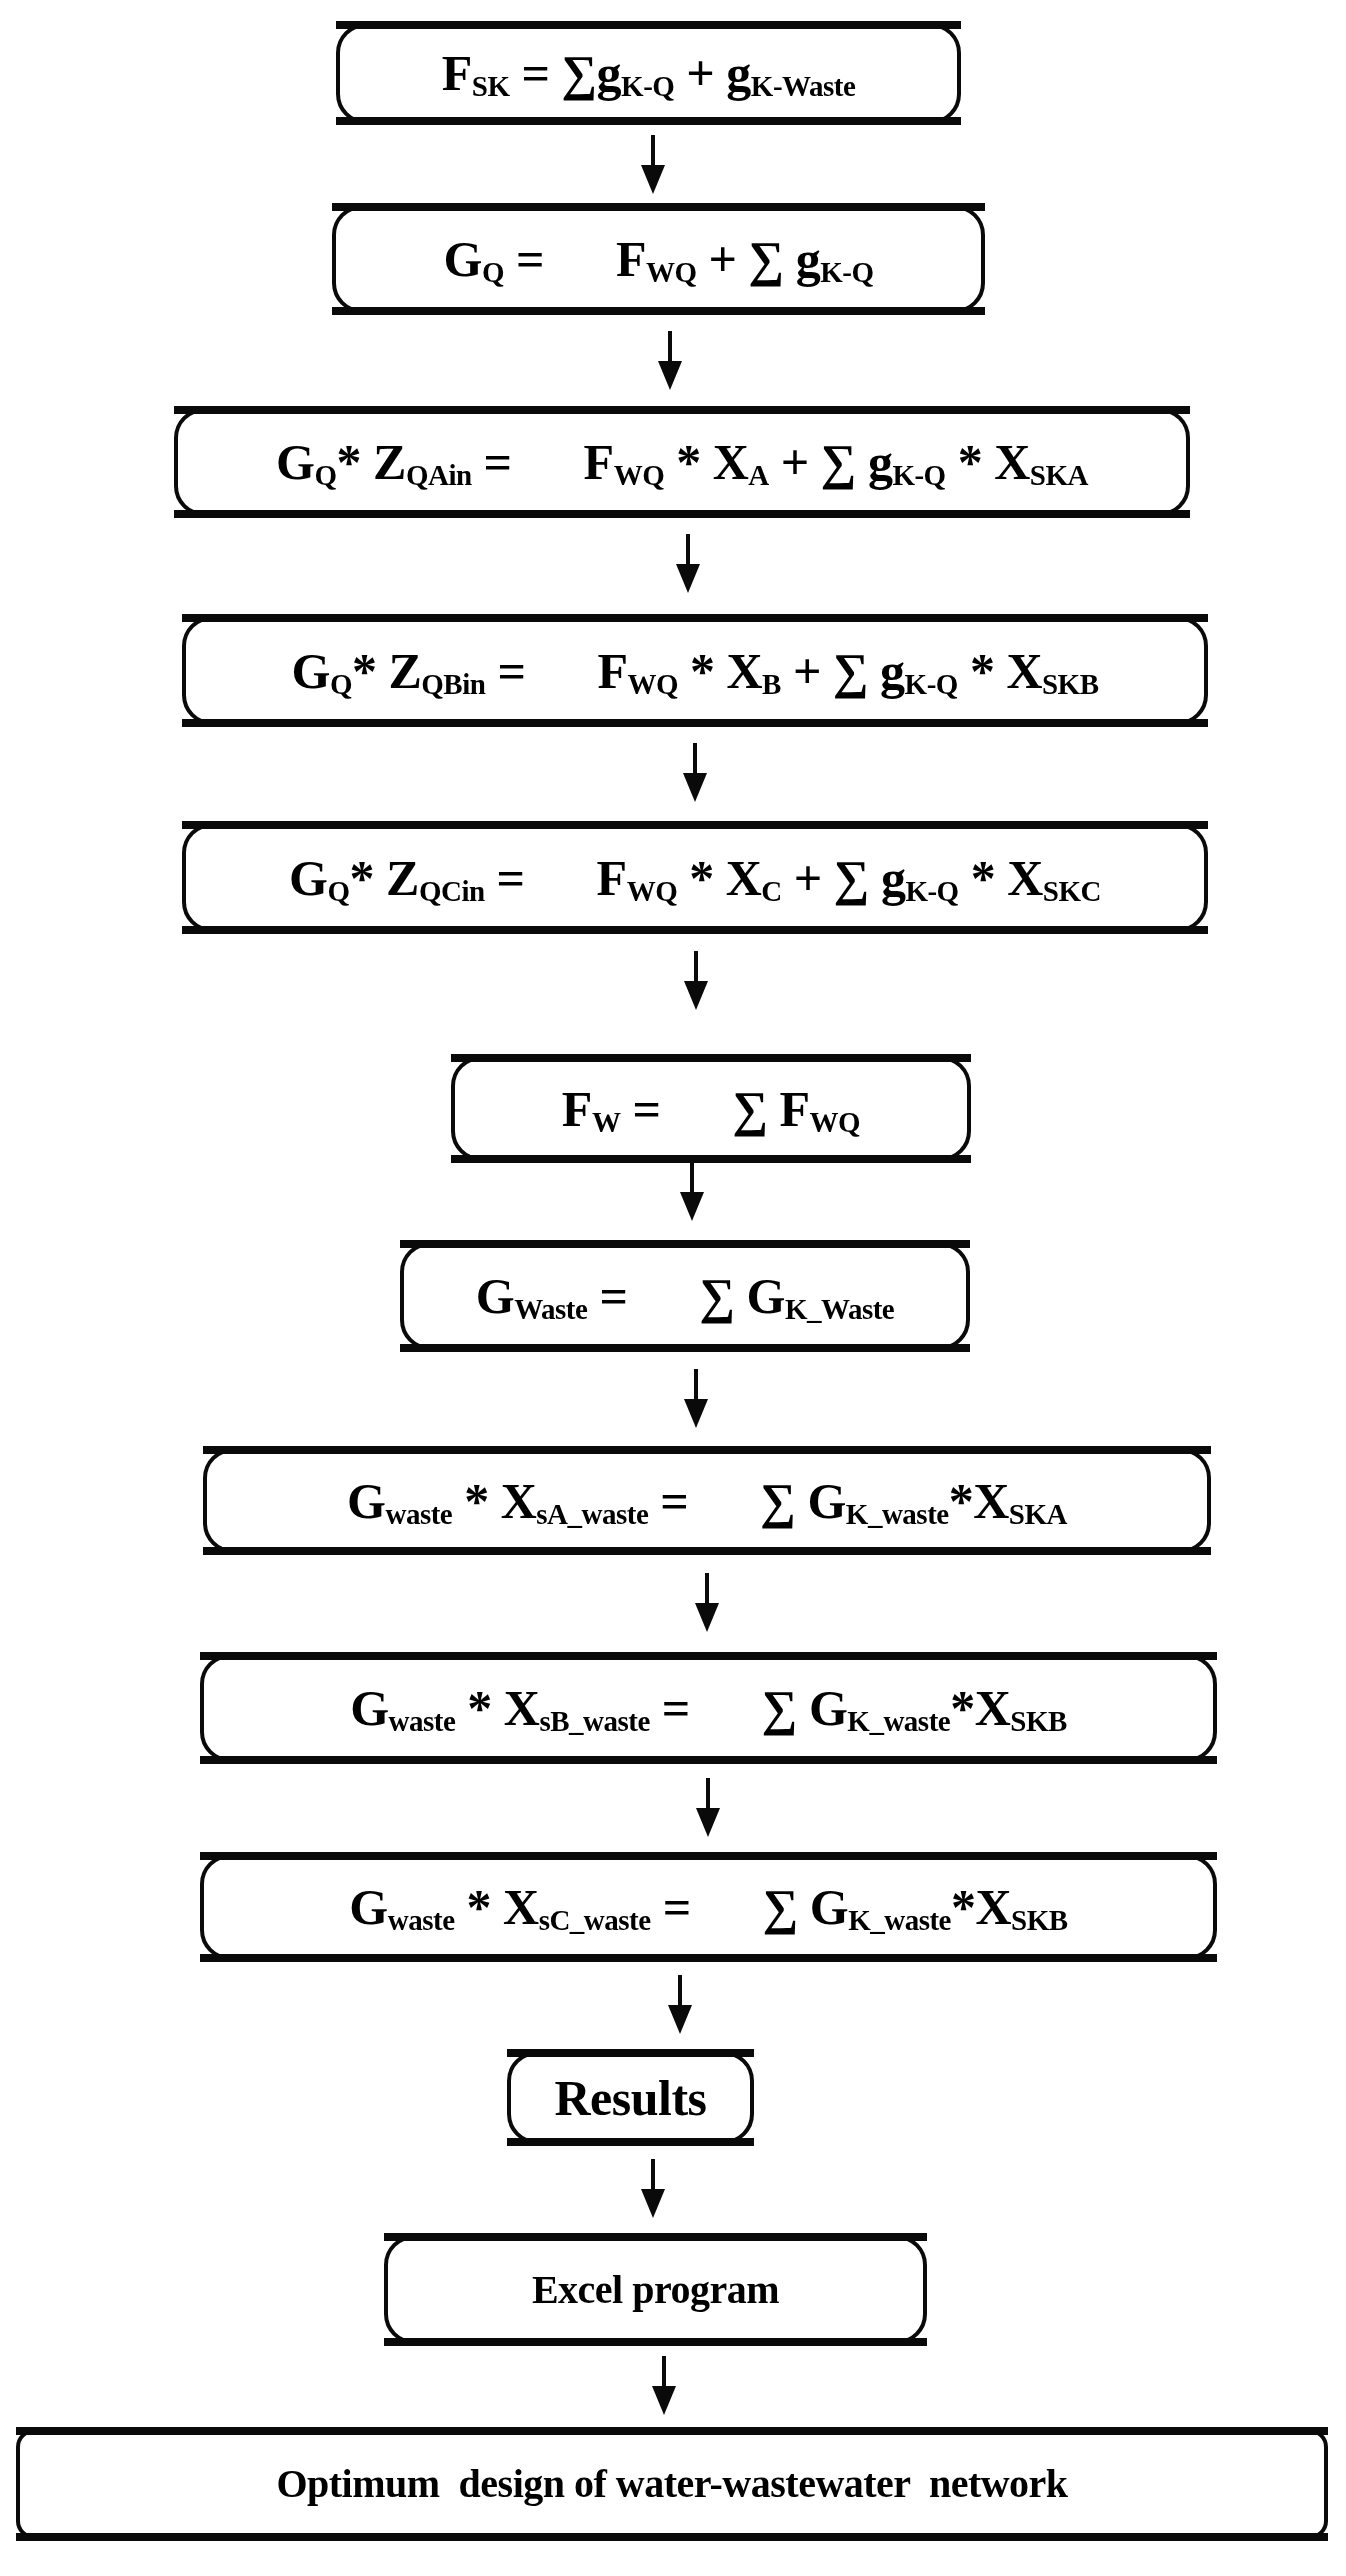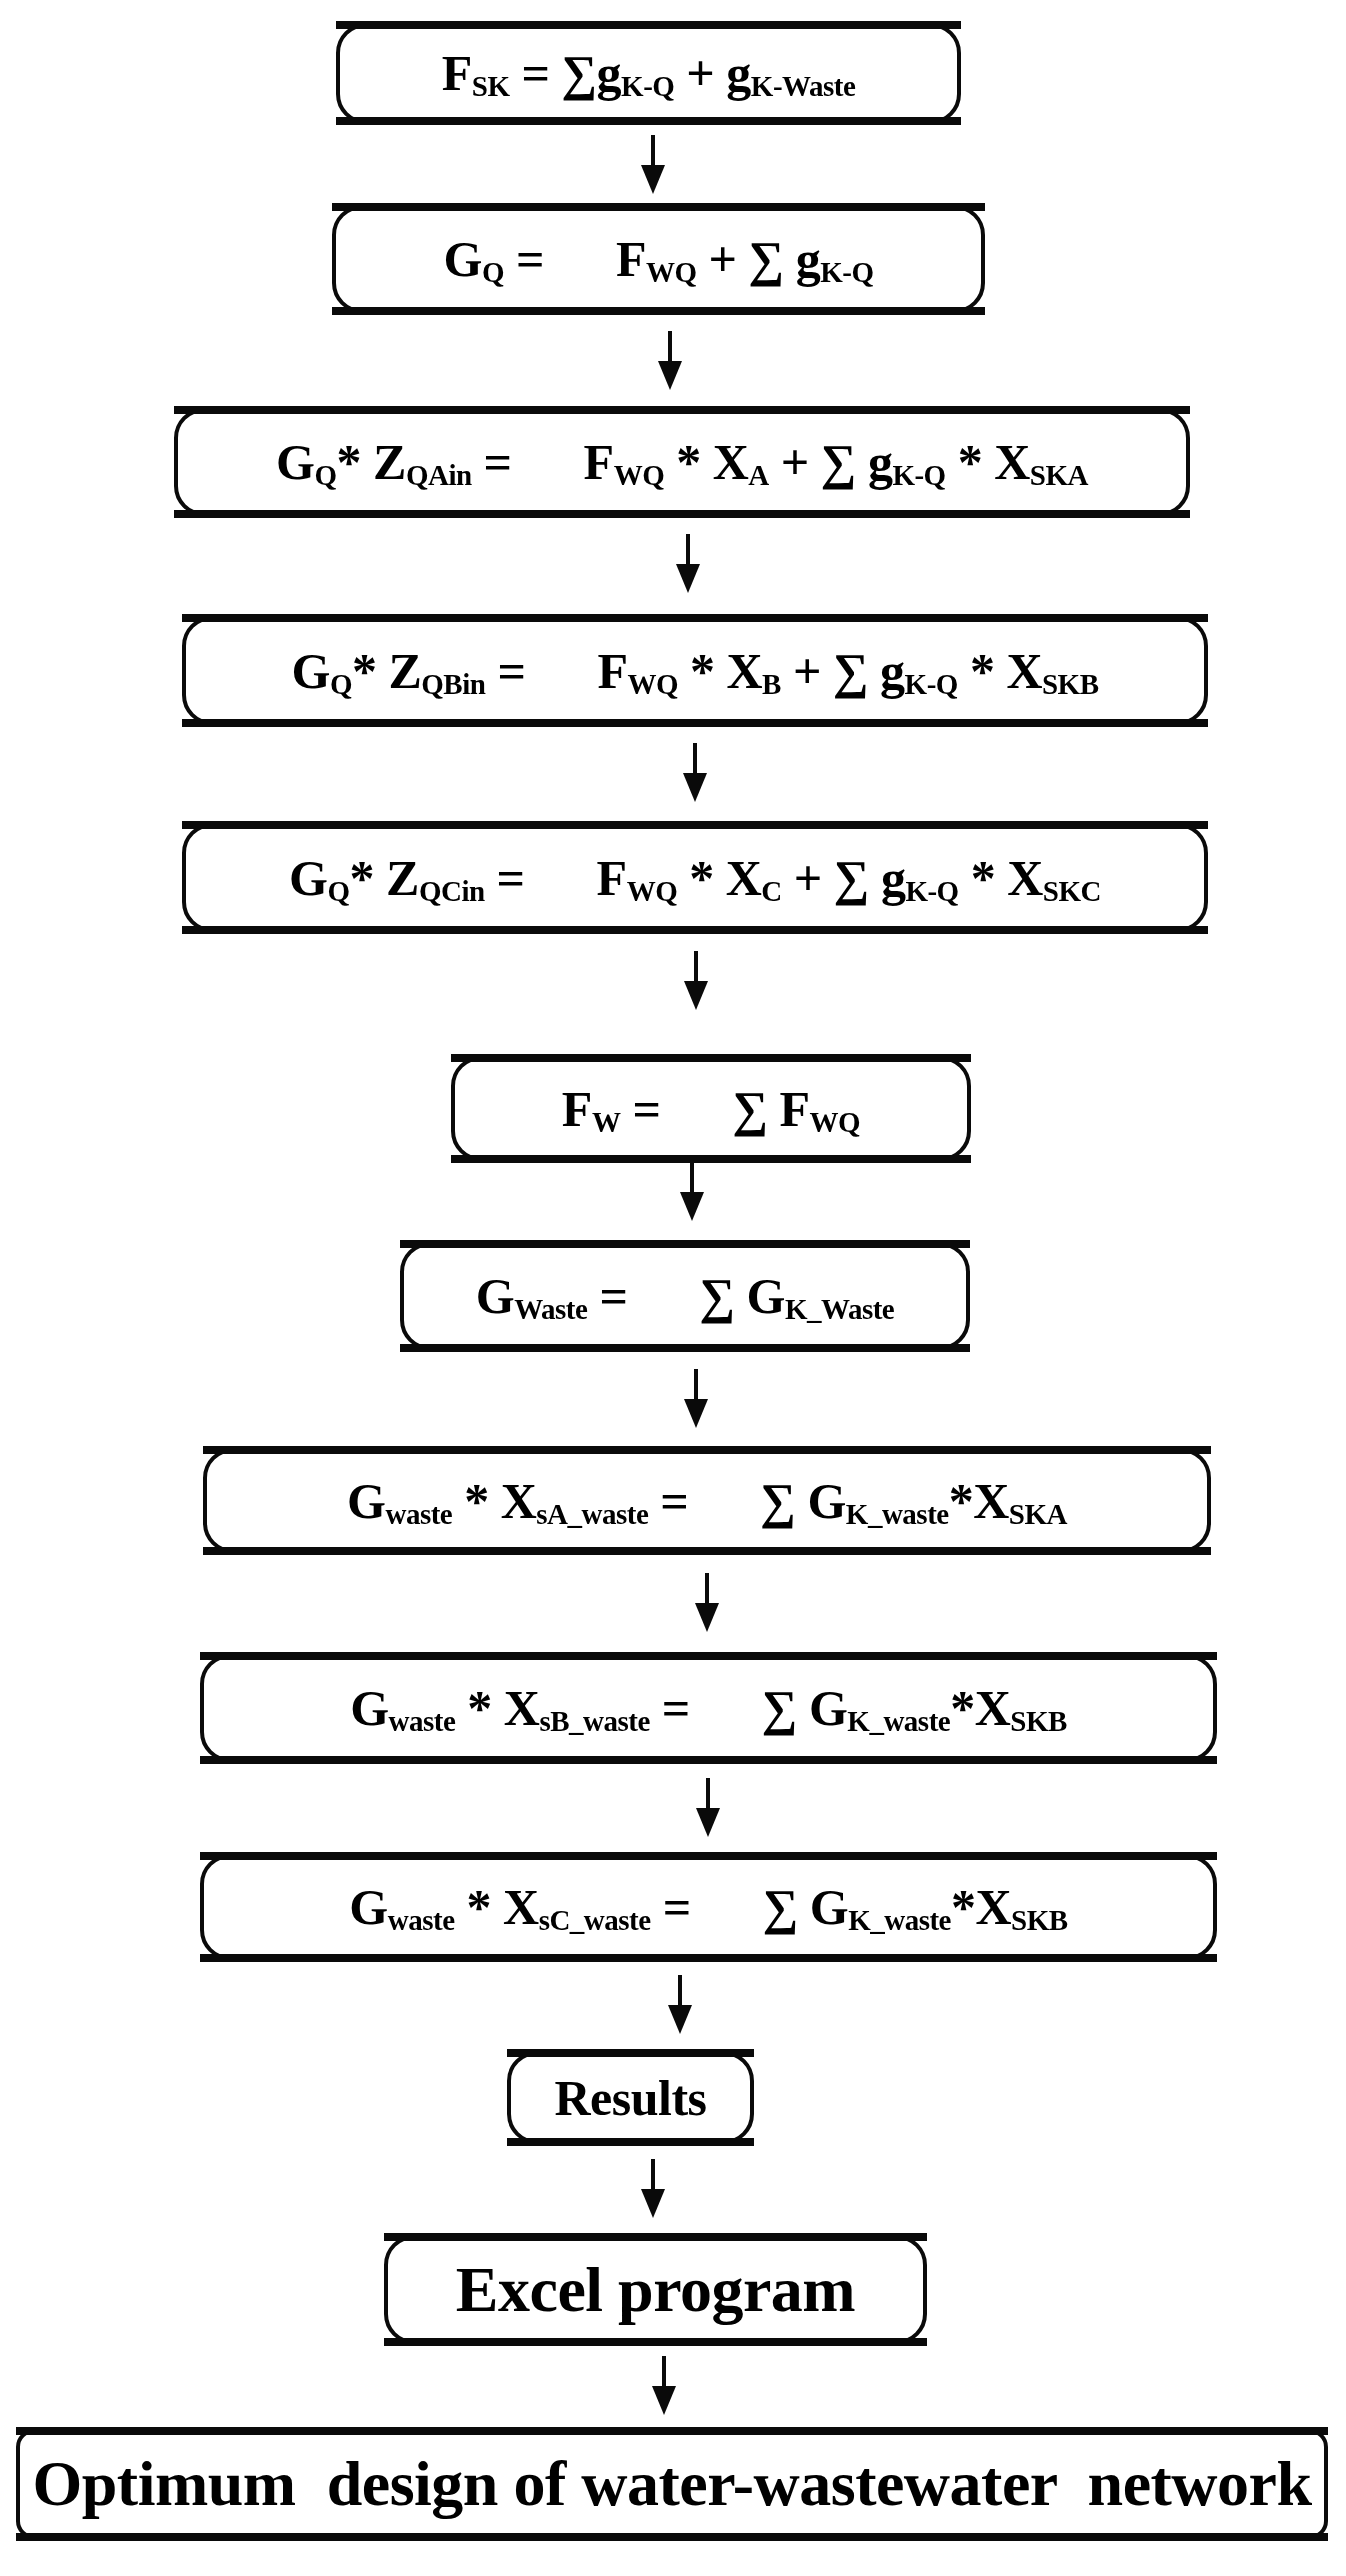--- a/index.html
+++ b/index.html
@@ -40,21 +40,21 @@
     white-space:pre;
     letter-spacing:-0.5px;
     padding:0 15.7px;
   }
   .ftext sub{
     font-size:0.58em;
     line-height:0;
     vertical-align:-0.22em;
     letter-spacing:-0.5px;
   }
-  .label-lg{font-size:64px;}
+  .label-lg{font-size:40px;}
   
   .arrow{
     position:absolute;
     display:flex;
     flex-direction:column;
     align-items:center;
     transform:translateX(-50%);
   }
   .arrow-line{
     width:3.7px;

